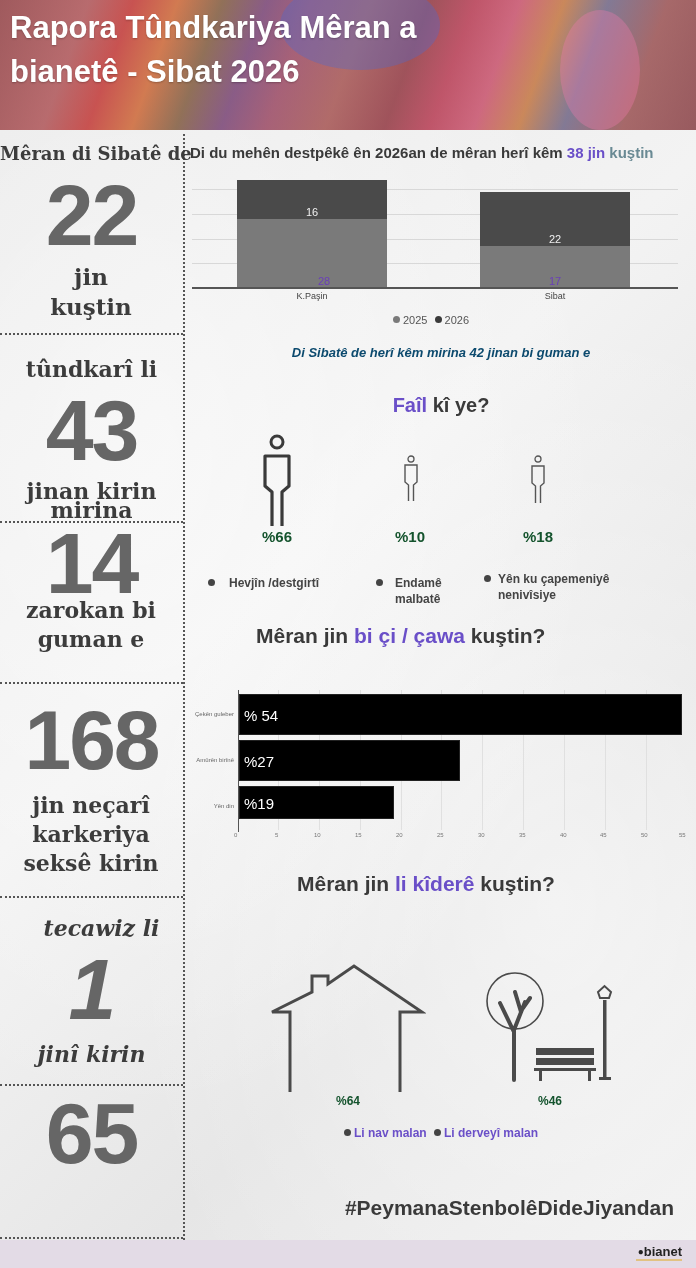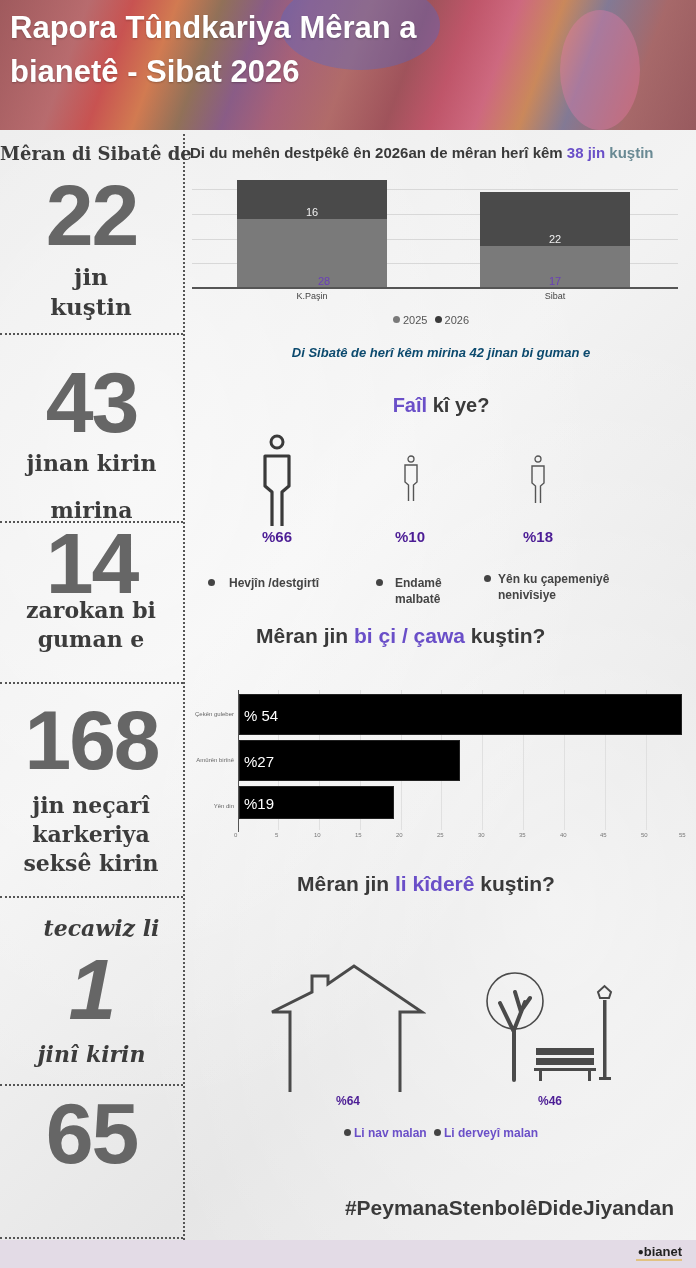--- a/index.html
+++ b/index.html
@@ -61,21 +61,21 @@
 
   .subtitle-italic {
     position: absolute; left: 186px; top: 345px; width: 510px; text-align: center;
     font-style: italic; font-weight: bold; color: #0c4a6e; font-size: 13px;
   }
   .section-title {
     position: absolute; left: 186px; width: 510px; text-align: center;
     font-weight: bold; font-size: 21px; color: #3a3a3a;
   }
   .figure { position: absolute; }
-  .pct { position: absolute; font-weight: bold; font-size: 14px; color: #4c1d95; text-align: center; width: 60px; }
+  .pct { position: absolute; font-weight: bold; font-size: 14px; color: #14532d; text-align: center; width: 60px; }
   .perp-legend { position: absolute; font-weight: bold; font-size: 12px; color: #444; line-height: 16px; }
   .perp-legend .dot { background: #444; margin-right: 10px; }
 
   .hbar { position: absolute; background: #000; border: 1px solid #222; }
   .hbar-val { position: absolute; color: #fff; font-size: 15px; left: 4px; top: 50%; transform: translateY(-50%); }
   .hbar-cat { position: absolute; font-size: 6px; color: #666; text-align: right; width: 50px; }
   .tick { position: absolute; font-size: 6px; color: #777; top: 832px; }
   .vgrid { position: absolute; width: 1px; background: #e0e0e0; top: 690px; height: 140px; }
 
   .place-legend { position: absolute; left: 186px; top: 1126px; width: 510px; text-align: center; font-weight: bold; font-size: 12px; color: #6a4fc8; }
@@ -106,20 +106,21 @@
   <div class="cap" style="font-size:18px;white-space:nowrap;">Mêran di Sibatê de</div>
 </div>
 
 <div class="stat" style="top:172px;">
   <div class="num">22</div>
   <div class="cap" style="margin-top:4px;width:90px;margin-left:46px;font-size:23px;line-height:30px;">jin kuştin</div>
 </div>
 <div class="hdash" style="top:333px;"></div>
 
 <div class="stat" style="top:355px;">
+  <div class="cap">tûndkarî li</div>
   <div class="num" style="margin-top:4px;">43</div>
   <div class="cap" style="margin-top:4px;">jinan kirin</div>
 </div>
 <div class="hdash" style="top:521px;"></div>
 
 <div class="stat" style="top:496px;">
   <div class="cap">mirina</div>
   <div class="num" style="margin-top:-4px;">14</div>
   <div class="cap" style="margin-top:-10px;width:150px;margin-left:16px;line-height:29px;">zarokan bi guman e</div>
 </div>

